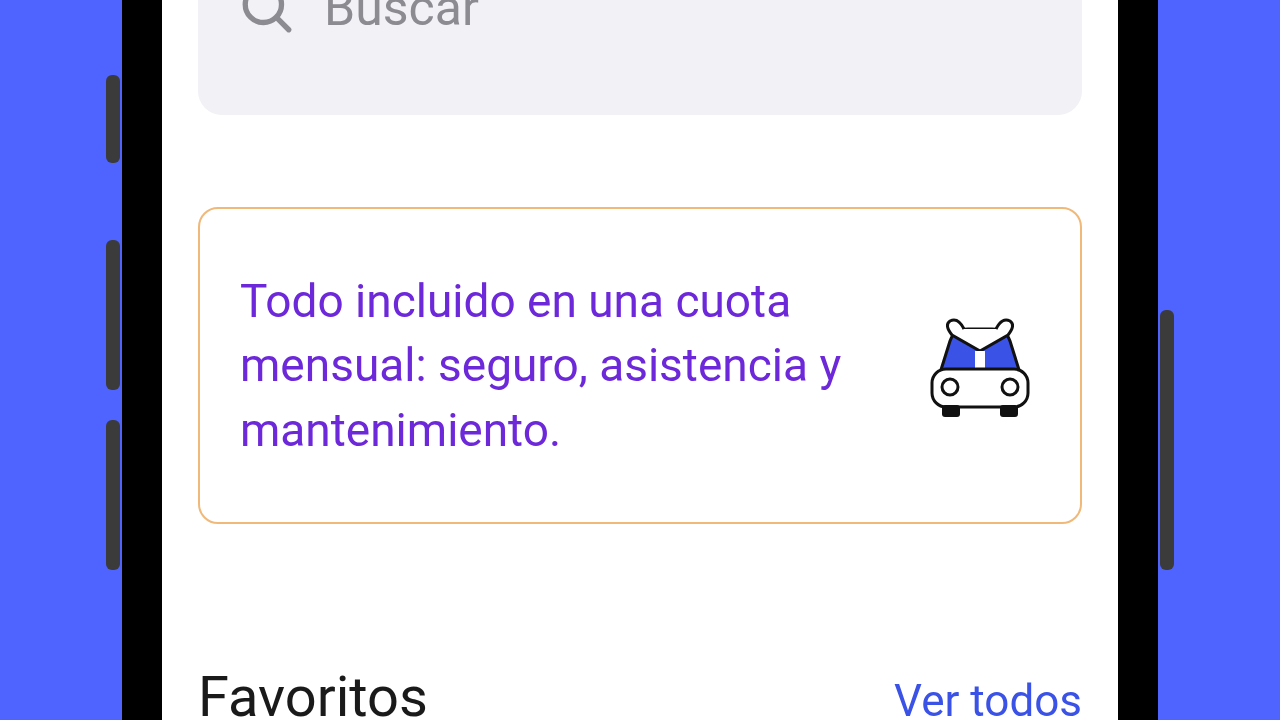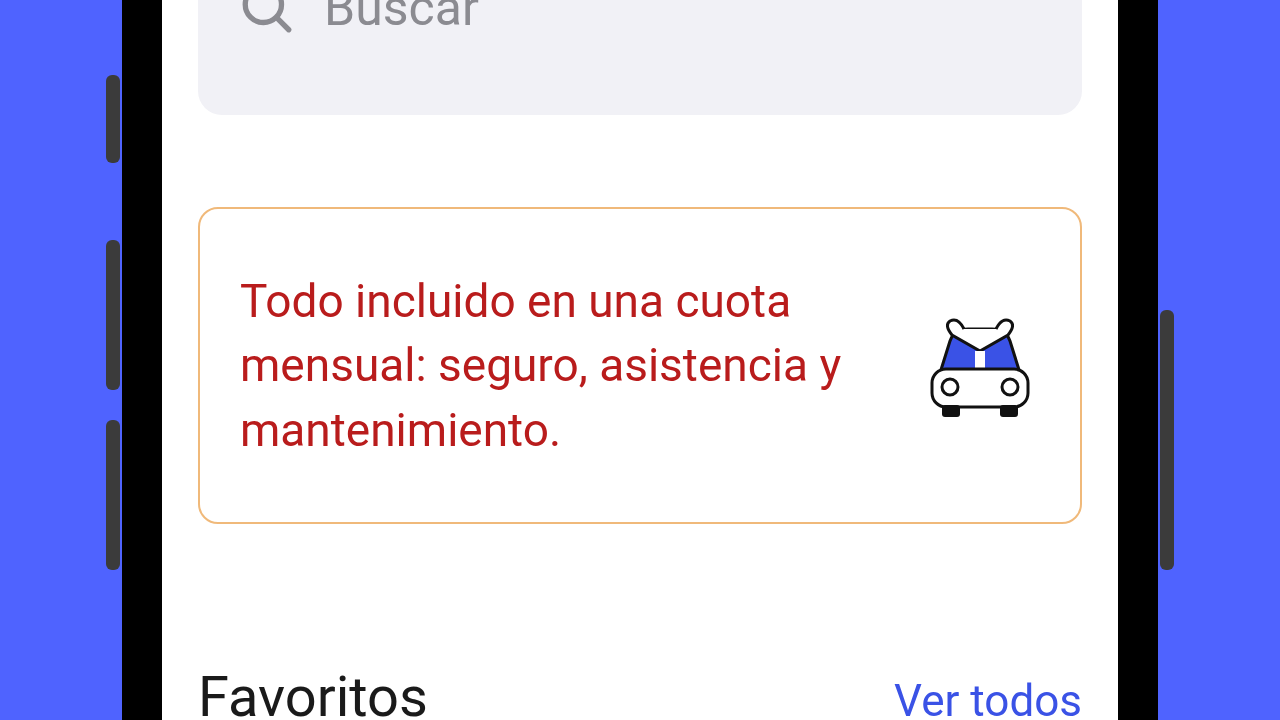--- a/index.html
+++ b/index.html
@@ -75,21 +75,21 @@
     border-radius: 20px;
     padding: 60px 40px 60px 40px;
     display: flex;
     align-items: center;
     gap: 40px;
     background: #fff;
   }
   .promo-text {
     font-size: 46px;
     line-height: 1.4;
-    color: #b91c1c;
+    color: #6d28d9;
     font-weight: 400;
     flex: 1;
   }
   .car-icon {
     width: 120px;
     height: 110px;
     flex: 0 0 auto;
   }
 
   .section-header {

